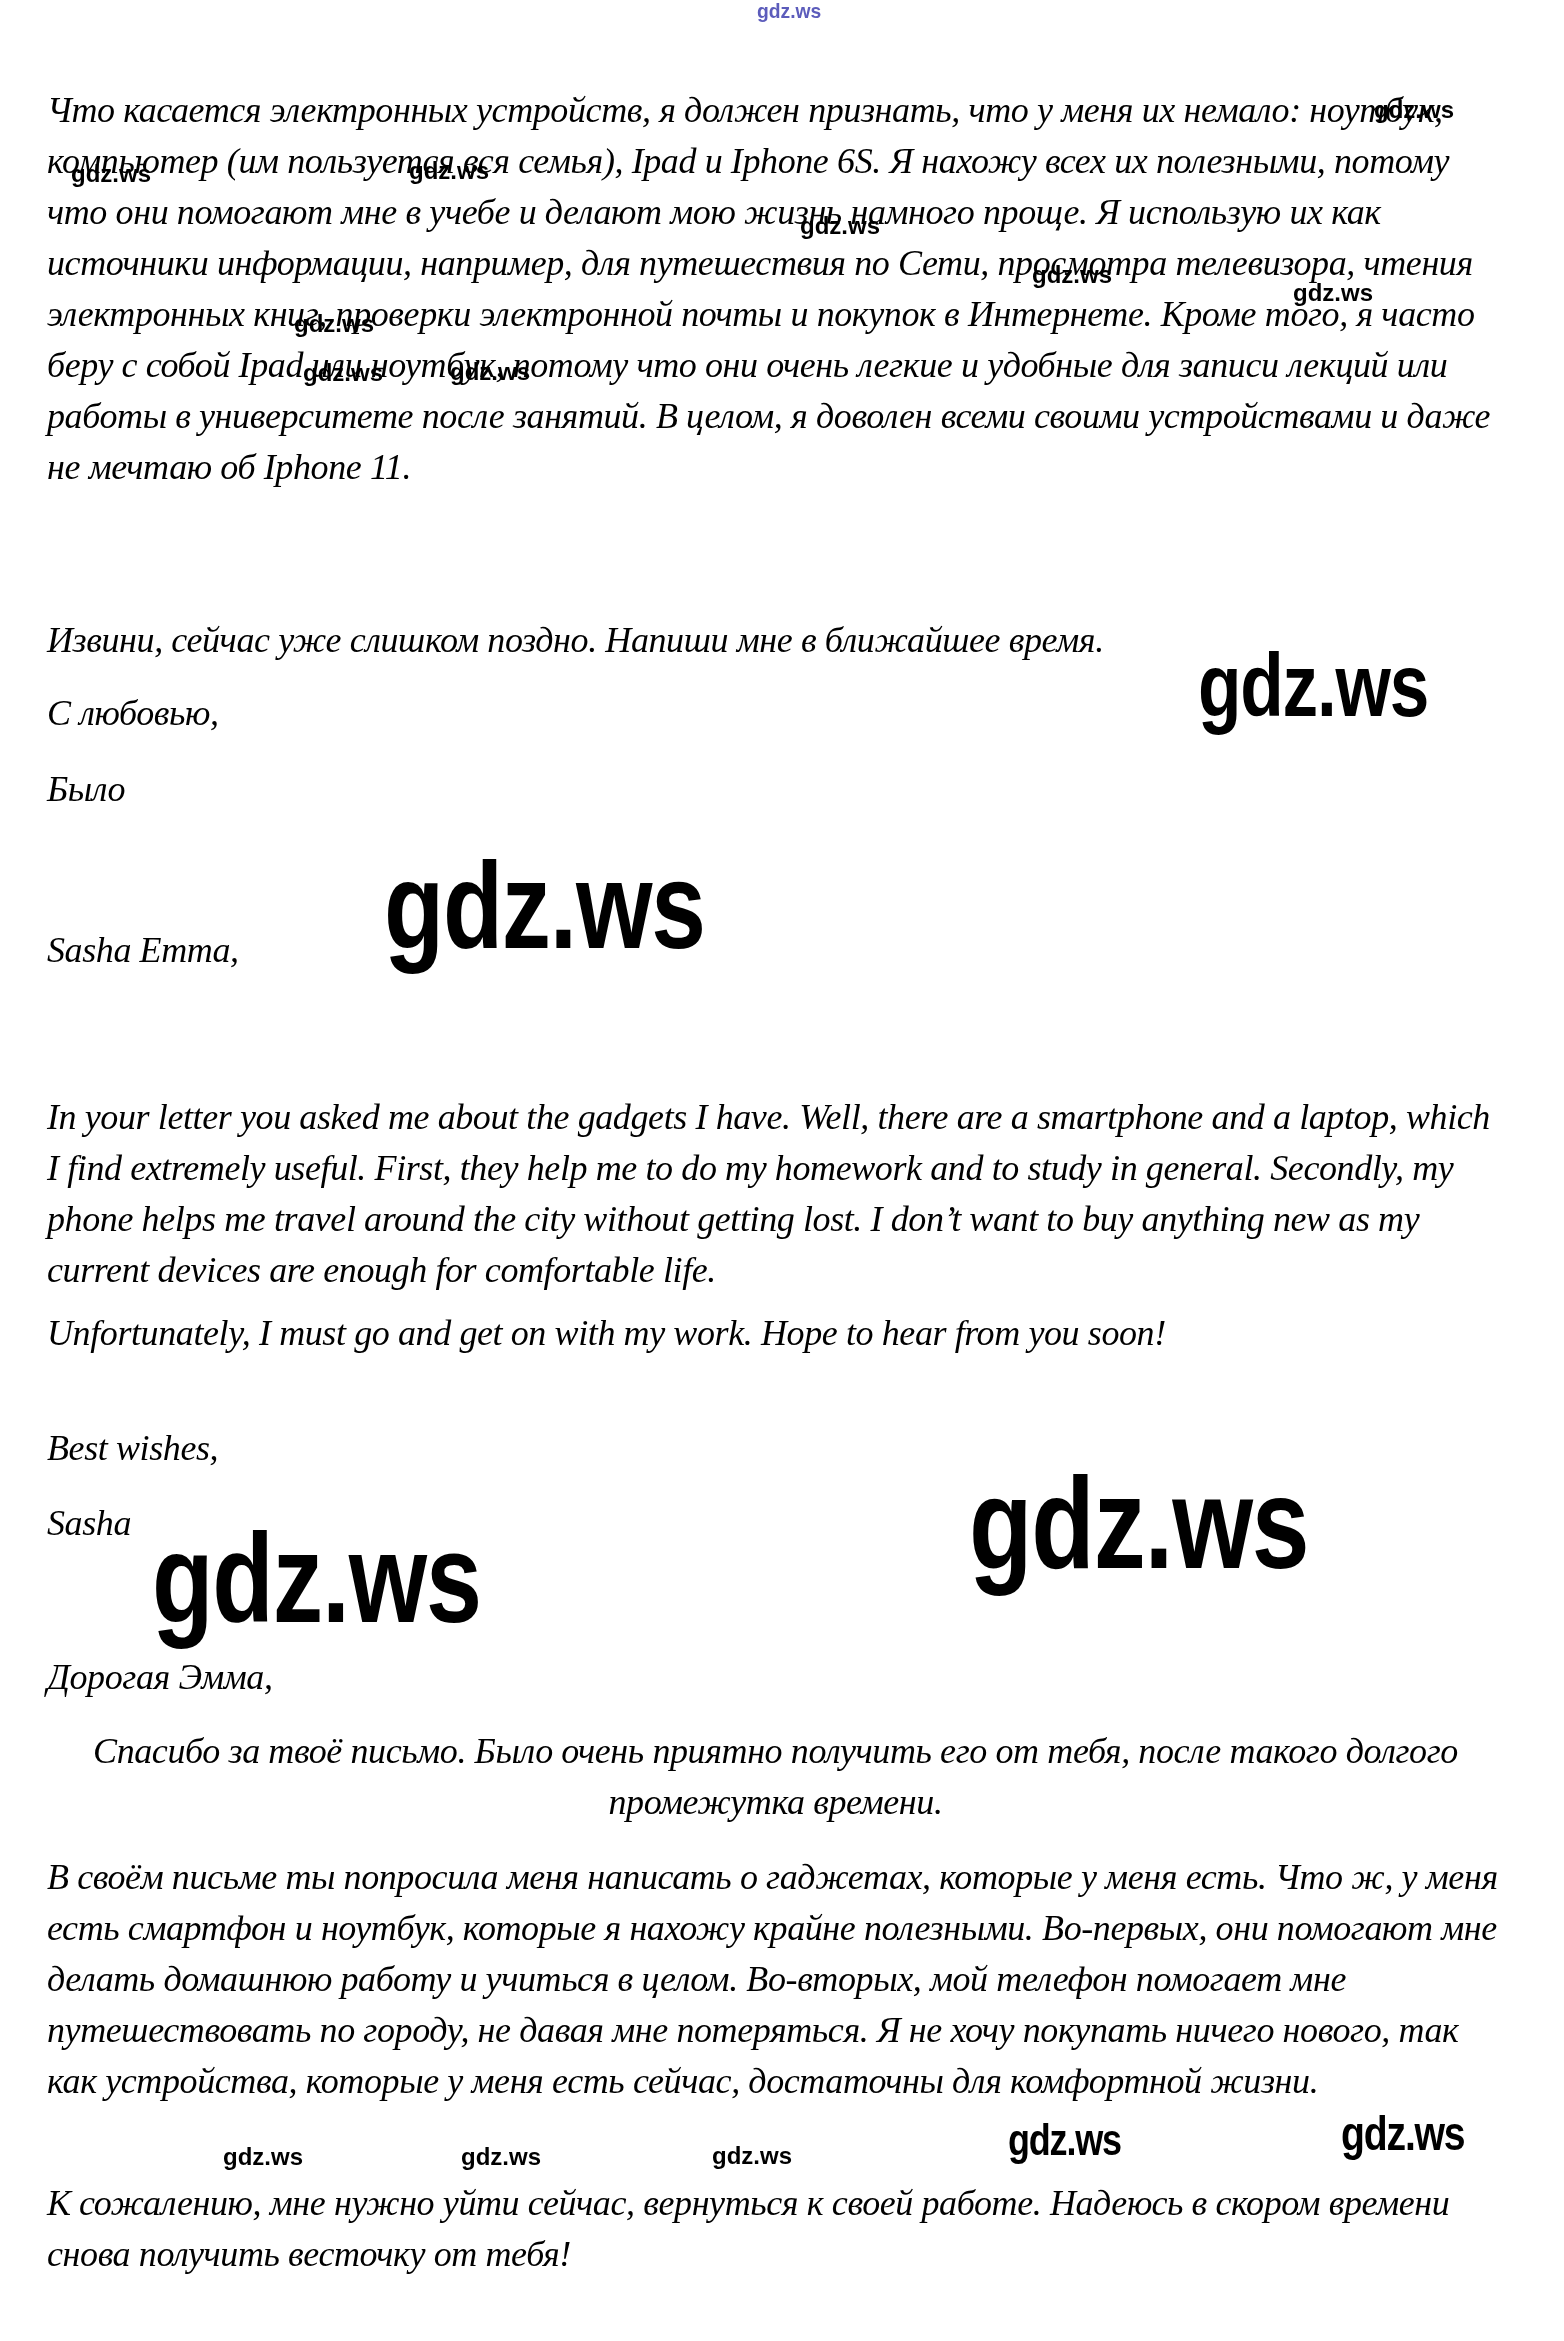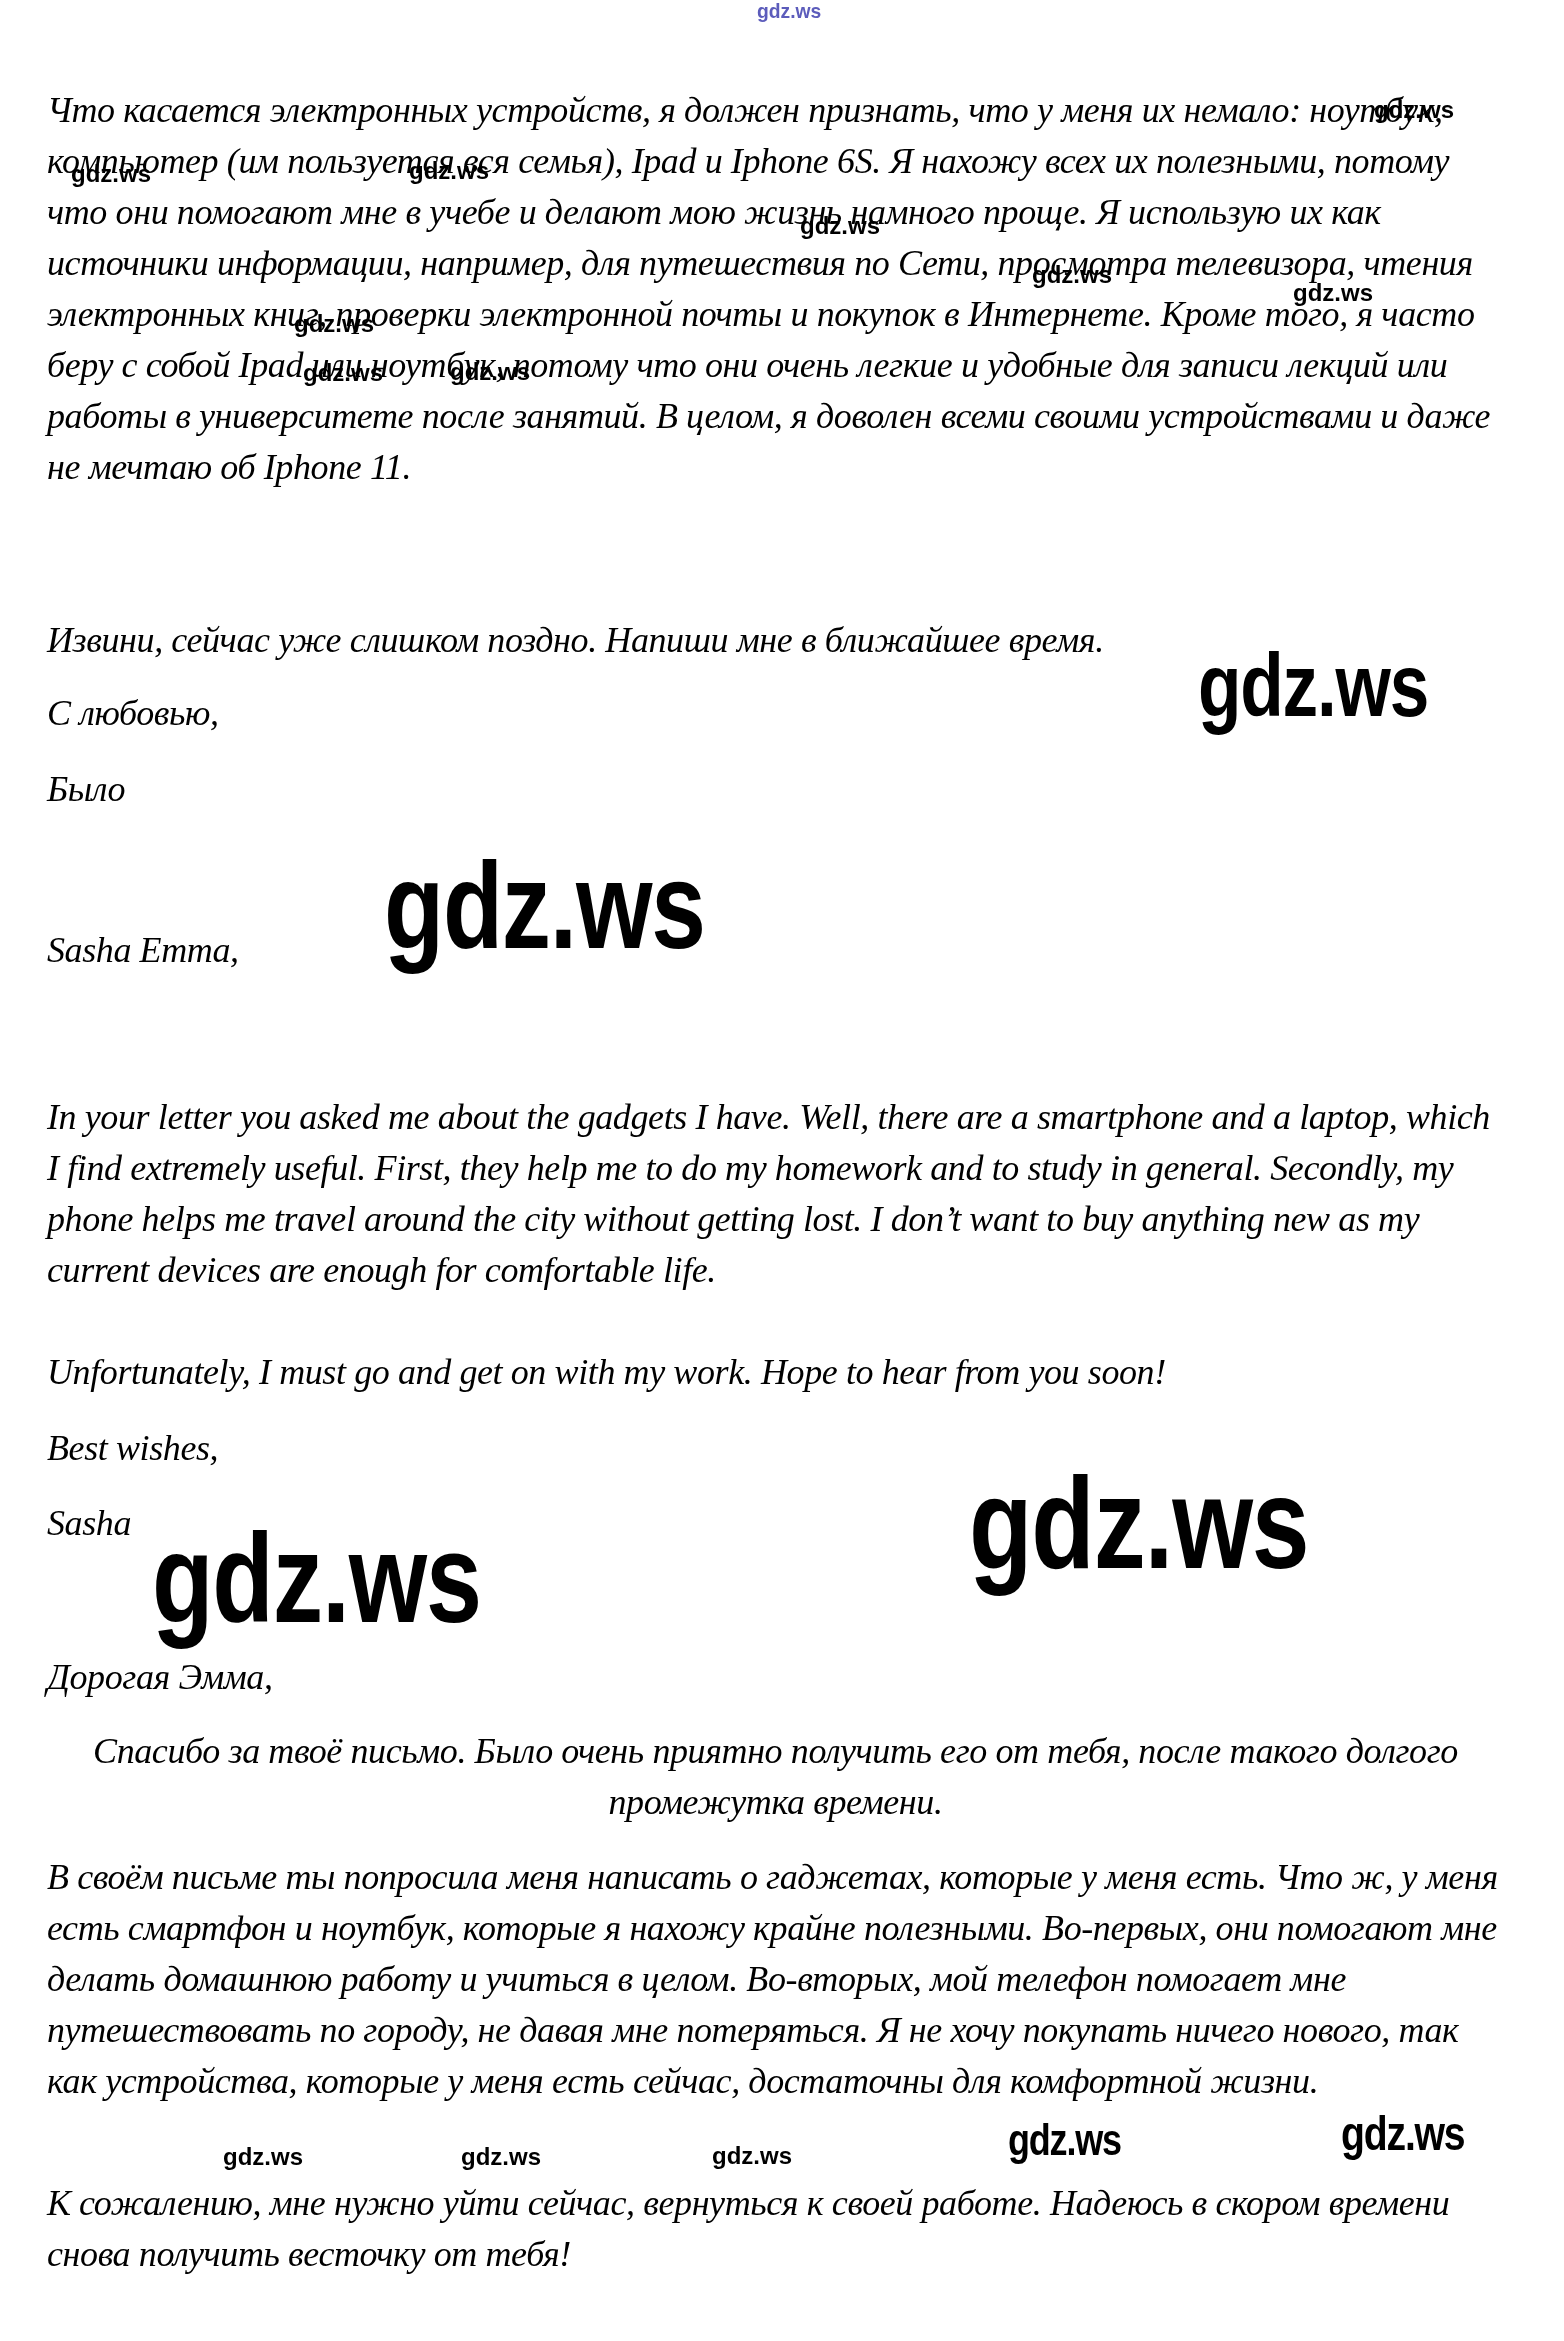--- a/index.html
+++ b/index.html
@@ -23,21 +23,21 @@
     font-style:italic;
   }
   
   .p-ru1        { top:85px;  }
   .p-ru2        { top:615px;  }
   .p-ru-close   { top:688px;  }
   .p-ru-sign    { top:764px; }
   .p-en-greet   { top:925px; }
   .p-en1        { top:999px; }
   .p-en2        { top:1092px; }
-  .p-en3        { top:1347px; }
+  .p-en3        { top:1308px; }
   .p-en-close   { top:1423px; }
   .p-en-sign    { top:1498px; }
   .p-tr-greet   { top:1652px; }
   .p-tr1        { top:1726px;text-align:center; }
   .p-tr2        { top:1852px; }
   .p-tr3        { top:2178px; }
 
   
   .wm {
     position:absolute;

